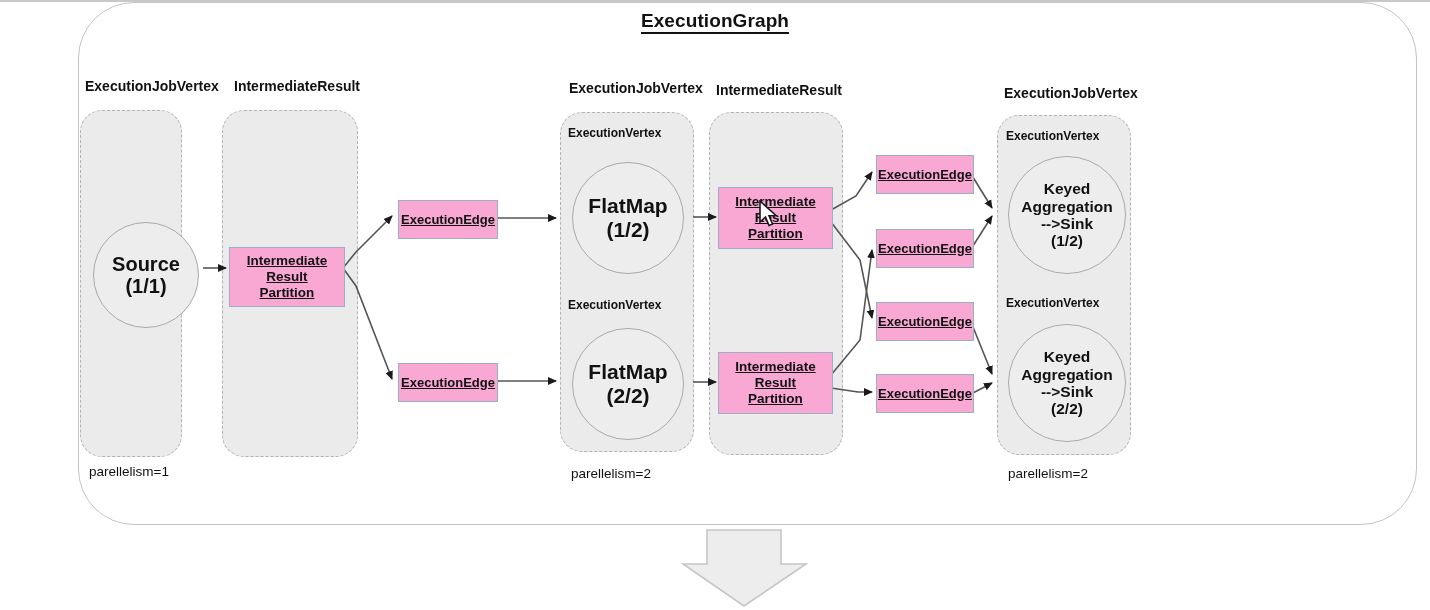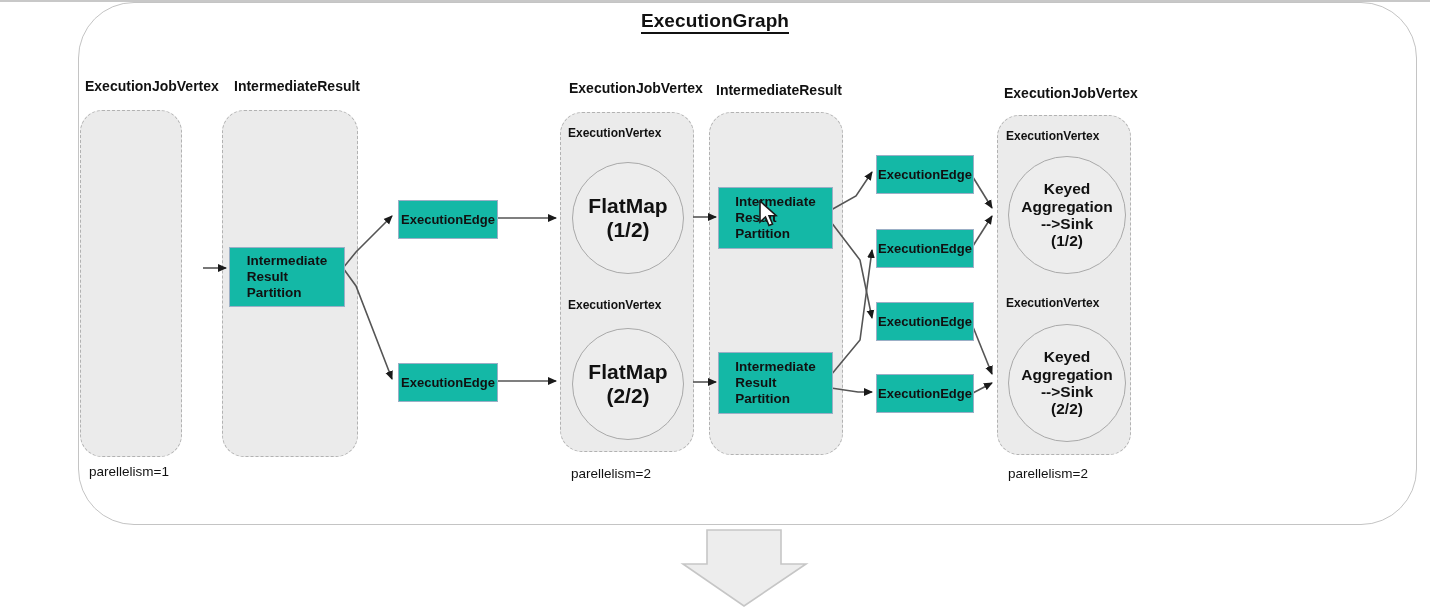--- a/index.html
+++ b/index.html
@@ -30,23 +30,23 @@
   
   .vlabel{position:absolute;font-size:12px;font-weight:bold;white-space:nowrap;}
 
   
   .circle{position:absolute;border-radius:50%;background:#ededed;
           border:1.4px solid #a9a9a9;display:flex;align-items:center;
           justify-content:center;text-align:center;font-weight:bold;
           line-height:1.12;}
 
   
-  .bluebox{position:absolute;background:#14b8a6;border:1.3px solid #9bafc6;
+  .bluebox{position:absolute;background:#f9a8d4;border:1.3px solid #9bafc6;
            display:flex;align-items:center;justify-content:center;
-           font-weight:bold;line-height:1.18;}
+           text-align:center;font-weight:bold;line-height:1.18;text-decoration:underline;}
 
   .parlabel{position:absolute;font-size:13.5px;font-weight:normal;white-space:nowrap;}
 
   svg.wires{position:absolute;left:0;top:0;width:1430px;height:610px;
             pointer-events:none;}
 
   .cursor{position:absolute;pointer-events:none;}
 </style>
 </head>
 <body>
@@ -103,20 +103,26 @@
       <path d="M831,375 L860,340 L872,250"></path>
       <path d="M831,388 L858,392 L872,392"></path>
 
       <path d="M971,174 L992,208"></path>
       <path d="M971,249 L992,216"></path>
       <path d="M971,322 L992,374"></path>
       <path d="M971,394 L992,383"></path>
     </g>
   </svg>
 
+  <div class="circle" style="left:93px;top:222px;width:104px;height:104px;font-size:20px;">
+    <div>
+      <div>Source</div>
+      <div>(1/1)</div>
+    </div>
+  </div>
 
   <div class="circle" style="left:572px;top:162px;width:110px;height:110px;font-size:21px;">
     <div>
       <div>FlatMap</div>
       <div>(1/2)</div>
     </div>
   </div>
 
   <div class="circle" style="left:572px;top:328px;width:110px;height:110px;font-size:21px;">
     <div>

